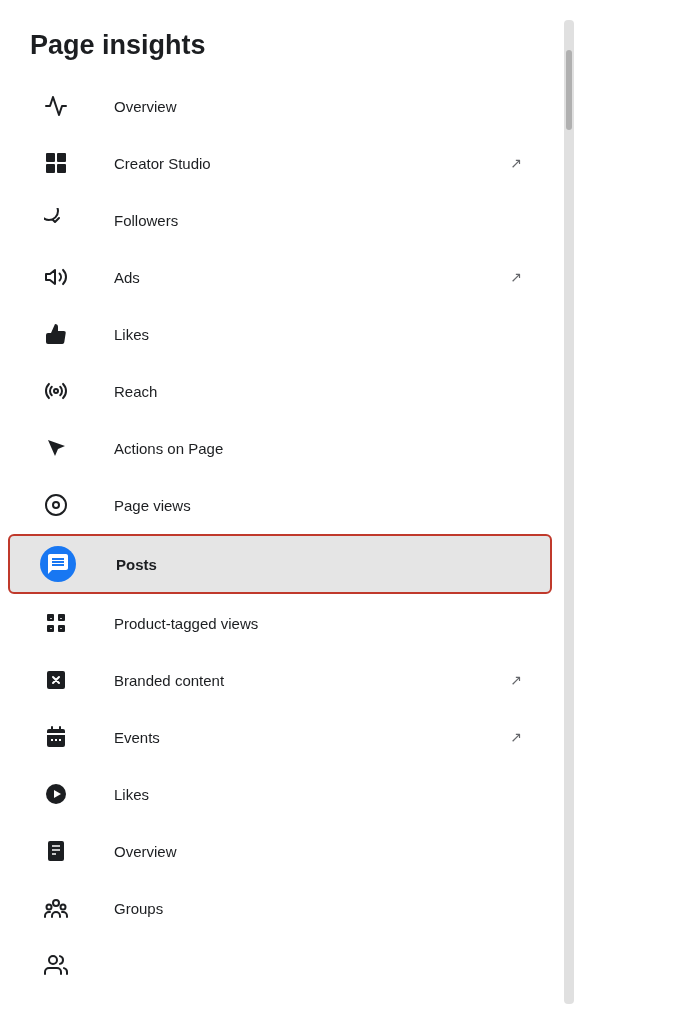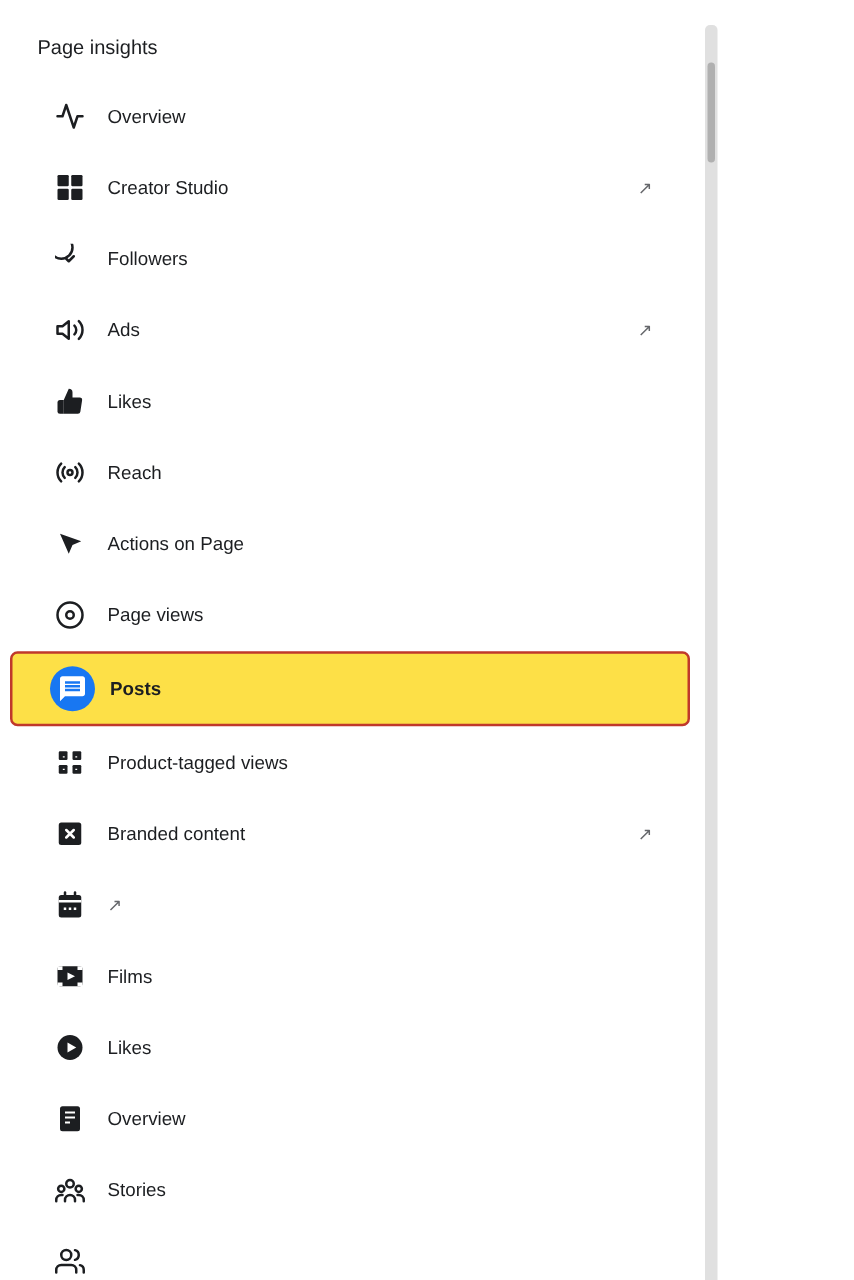--- a/index.html
+++ b/index.html
@@ -34,38 +34,38 @@
       width: 6px;
       height: 80px;
       background: #b0b0b0;
       border-radius: 4px;
       position: absolute;
       top: 30px;
       left: 2px;
     }
 
     .page-title {
-      font-size: 16px;
-      font-weight: 400;
+      font-size: 27px;
+      font-weight: 700;
       color: #1c1e21;
       padding: 10px 30px 16px 30px;
     }
 
     .nav-item {
       display: flex;
       align-items: center;
       padding: 10px 30px;
       cursor: pointer;
       border-radius: 6px;
       margin: 1px 8px;
       position: relative;
     }
 
     .nav-item.active {
-      background: #fde047;
+      background: #e5e5e5;
       border: 2.5px solid #c0392b;
     }
 
     .nav-icon {
       width: 36px;
       height: 36px;
       display: flex;
       align-items: center;
       justify-content: center;
       margin-right: 12px;
@@ -82,20 +82,21 @@
       border-radius: 50%;
       width: 36px;
       height: 36px;
     }
 
     .nav-label {
       font-size: 15px;
       color: #1c1e21;
       font-weight: 400;
       flex: 1;
+      margin-left: 28px;
     }
 
     .nav-item.active .nav-label {
       font-weight: 600;
     }
 
     .external-icon {
       color: #65676b;
       font-size: 14px;
     }
@@ -227,36 +228,24 @@
   <div class="nav-item">
     <div class="nav-icon">
       <svg viewBox="0 0 24 24" fill="#1c1e21">
         <rect x="3" y="4" width="18" height="18" rx="2"></rect>
         <line x1="3" y1="9" x2="21" y2="9" stroke="white" stroke-width="2"></line>
         <line x1="8" y1="2" x2="8" y2="6" stroke="#1c1e21" stroke-width="2" stroke-linecap="round"></line>
         <line x1="16" y1="2" x2="16" y2="6" stroke="#1c1e21" stroke-width="2" stroke-linecap="round"></line>
         <path d="M7 14h2v2H7z M11 14h2v2h-2z M15 14h2v2h-2z" fill="white"></path>
       </svg>
     </div>
-    <span class="external-icon">↗</span>
-  </div>
-
-  <div class="nav-item">
-    <div class="nav-icon">
-      <svg viewBox="0 0 24 24" fill="#1c1e21">
-        <rect x="2" y="4" width="20" height="16" rx="2"></rect>
-        <polygon points="10,9 10,15 16,12" fill="white"></polygon>
-        <rect x="2" y="4" width="4" height="3" fill="white"></rect>
-        <rect x="18" y="4" width="4" height="3" fill="white"></rect>
-        <rect x="2" y="17" width="4" height="3" fill="white"></rect>
-        <rect x="18" y="17" width="4" height="3" fill="white"></rect>
-      </svg>
-    </div>
-    <span class="nav-label">Films</span>
-  </div>
+    <span class="nav-label">Events</span>
+    <span class="external-icon">↗</span>
+  </div>
+
 
   <div class="nav-item">
     <div class="nav-icon">
       <svg viewBox="0 0 24 24" fill="#1c1e21">
         <circle cx="12" cy="12" r="10"></circle>
         <polygon points="10,8 10,16 17,12" fill="white"></polygon>
       </svg>
     </div>
     <span class="nav-label">Likes</span>
   </div>
@@ -277,21 +266,21 @@
     <div class="nav-icon">
       <svg viewBox="0 0 24 24" fill="none" stroke="#1c1e21" stroke-width="2" stroke-linecap="round" stroke-linejoin="round">
         <circle cx="12" cy="7" r="3"></circle>
         <circle cx="5" cy="11" r="2.5"></circle>
         <circle cx="19" cy="11" r="2.5"></circle>
         <path d="M1 21v-1a4 4 0 0 1 4-4h1"></path>
         <path d="M23 21v-1a4 4 0 0 0-4-4h-1"></path>
         <path d="M8 21v-1a4 4 0 0 1 4-4 4 4 0 0 1 4 4v1"></path>
       </svg>
     </div>
-    <span class="nav-label">Stories</span>
+    <span class="nav-label">Groups</span>
   </div>
 
   <div class="nav-item">
     <div class="nav-icon">
       <svg viewBox="0 0 24 24" fill="none" stroke="#1c1e21" stroke-width="2" stroke-linecap="round" stroke-linejoin="round">
         <path d="M17 21v-2a4 4 0 0 0-4-4H5a4 4 0 0 0-4 4v2"></path>
         <circle cx="9" cy="7" r="4"></circle>
         <path d="M23 21v-2a4 4 0 0 0-3-3.87"></path>
         <path d="M16 3.13a4 4 0 0 1 0 7.75"></path>
       </svg>

